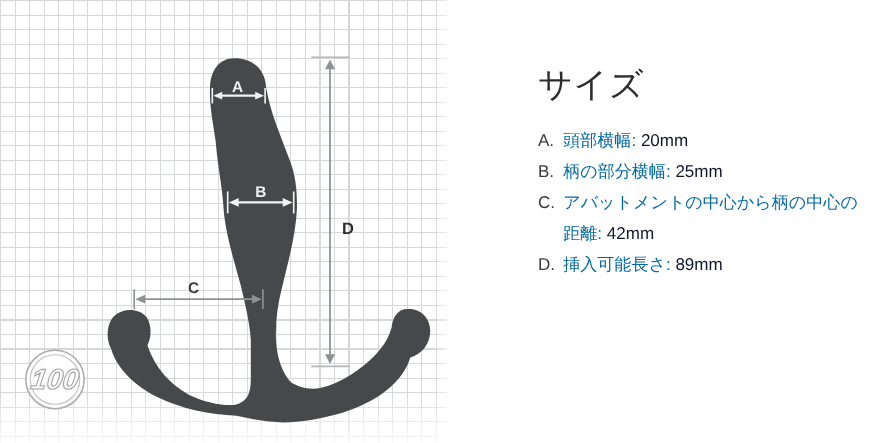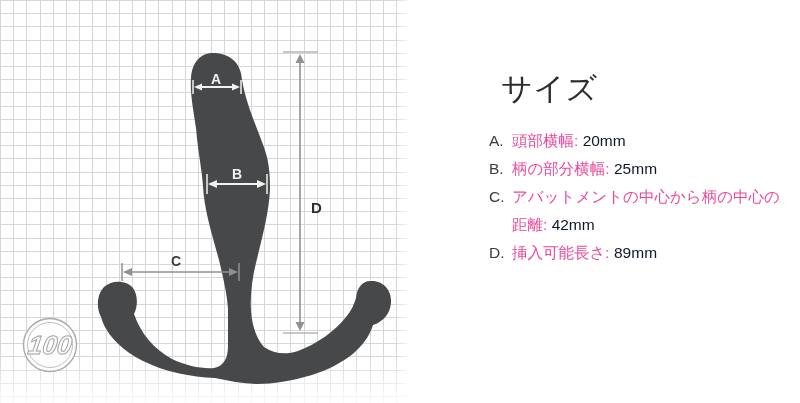--- a/index.html
+++ b/index.html
@@ -14,26 +14,26 @@
             background-image:repeating-linear-gradient(to right,#d6d7d9 0 1px,transparent 1px 13.2px); }
   .fade-right { position:absolute; left:396px; top:0; width:16px; height:403px;
             background:linear-gradient(to right, rgba(255,255,255,0), #ffffff 90%); }
   .fade-bottom { position:absolute; left:0; top:356px; width:412px; height:47px;
             background:linear-gradient(to bottom, rgba(255,255,255,0), rgba(255,255,255,0.85)); }
 
   .diagram-svg { position:absolute; left:0; top:0; }
 
   
   .panel { position:absolute; left:489px; top:58px; width:302px; }
-  .panel-title { margin:12px; font-size:31px; font-weight:500; color:#2d2d2d; letter-spacing:0.5px; line-height:1.2; }
+  .panel-title { margin:0; font-size:31px; font-weight:500; color:#2d2d2d; letter-spacing:0.5px; line-height:1.2; }
   .spec-list { margin-top:20px; }
   .spec-row { display:flex; font-size:15.5px; line-height:28px; }
   .spec-marker { flex:0 0 23px; color:#3b3b3b; }
   .spec-text { width:272px; color:#3b3b3b; }
-  .spec-label { color:#ec4899; }
+  .spec-label { color:#0369a1; }
   .spec-value { color:#0f172a; }
 </style>
 </head>
 <body>
 
 <div class="canvas">
 
   <div class="paper">
     <div class="grid-h"></div>
     <div class="grid-v"></div>

